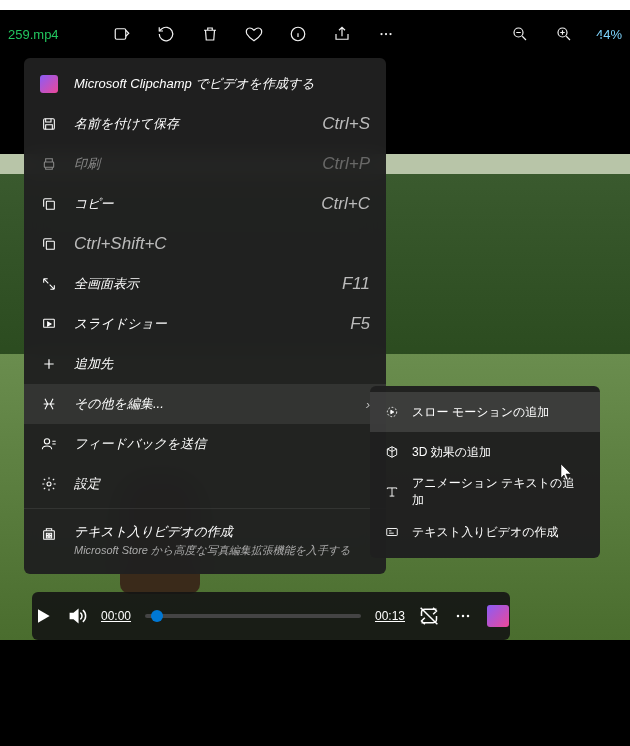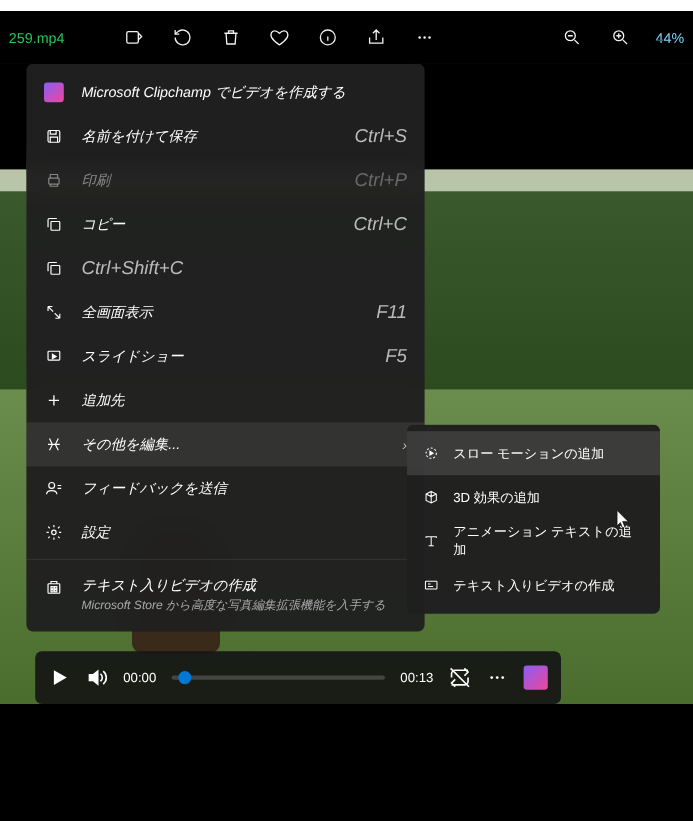--- a/index.html
+++ b/index.html
@@ -11,21 +11,21 @@
 .tb-btn{width:24px;height:24px;display:flex;align-items:center;justify-content:center;color:#fff;opacity:.95;cursor:pointer;}
 .tb-btn svg{width:18px;height:18px;}
 .tb-right{position:absolute;right:8px;display:flex;align-items:center;gap:20px;}
 .zoom-pct{color:#7dd3fc;font-size:13px;}
 .content{position:relative;height:688px;background:#000;}
 .video-area{position:absolute;top:96px;left:0;right:0;height:486px;background:linear-gradient(to bottom,#7a9c6e 0%,#5a7d4e 40%,#4a6d3e 100%);overflow:hidden;}
 .sky{position:absolute;top:0;left:0;right:0;height:20px;background:#b8c5a8;}
 .trees{position:absolute;top:20px;left:0;right:0;height:200px;background:linear-gradient(to bottom,#3a5a2e,#2a4a1e);}
 .grass{position:absolute;top:200px;left:0;right:0;bottom:0;background:linear-gradient(to bottom,#6a8d4e,#4a6d2e);}
 .dog{position:absolute;left:120px;top:320px;width:80px;height:120px;background:#3a2a1a;border-radius:30px 30px 10px 10px;}
-.playerbar{position:absolute;bottom:106px;left:32px;right:120px;height:48px;background:rgba(20,20,20,.9);border-radius:6px;display:flex;align-items:center;padding:0 12px;gap:14px;}
+.playerbar{position:absolute;bottom:106px;left:32px;right:120px;height:48px;background:rgba(20,20,20,.9);border-radius:6px;display:flex;align-items:center;padding:0 1px;gap:14px;text-decoration:underline;}
 .play-btn{width:20px;height:20px;cursor:pointer;}
 .vol-btn{width:20px;height:20px;cursor:pointer;}
 .time{color:#fff;font-size:12px;}
 .seek{flex:1;height:4px;background:#444;border-radius:2px;position:relative;cursor:pointer;}
 .seek-thumb{position:absolute;left:6px;top:-4px;width:12px;height:12px;background:#0078d4;border-radius:50%;}
 .loop-btn,.more-btn{width:20px;height:20px;cursor:pointer;color:#fff;}
 .clip-icon{width:22px;height:22px;background:linear-gradient(135deg,#8b5cf6,#ec4899);border-radius:3px;cursor:pointer;}
 .ctx-menu{position:absolute;left:24px;top:0;width:362px;background:rgba(32,32,32,.97);border-radius:6px;padding:6px 0;backdrop-filter:blur(10px);font-style:italic;}
 .ctx-item{display:flex;align-items:center;height:40px;padding:0 16px;gap:16px;color:#fff;font-size:13px;cursor:pointer;position:relative;}
 .ctx-item:hover,.ctx-item.hover{background:rgba(255,255,255,.08);}

